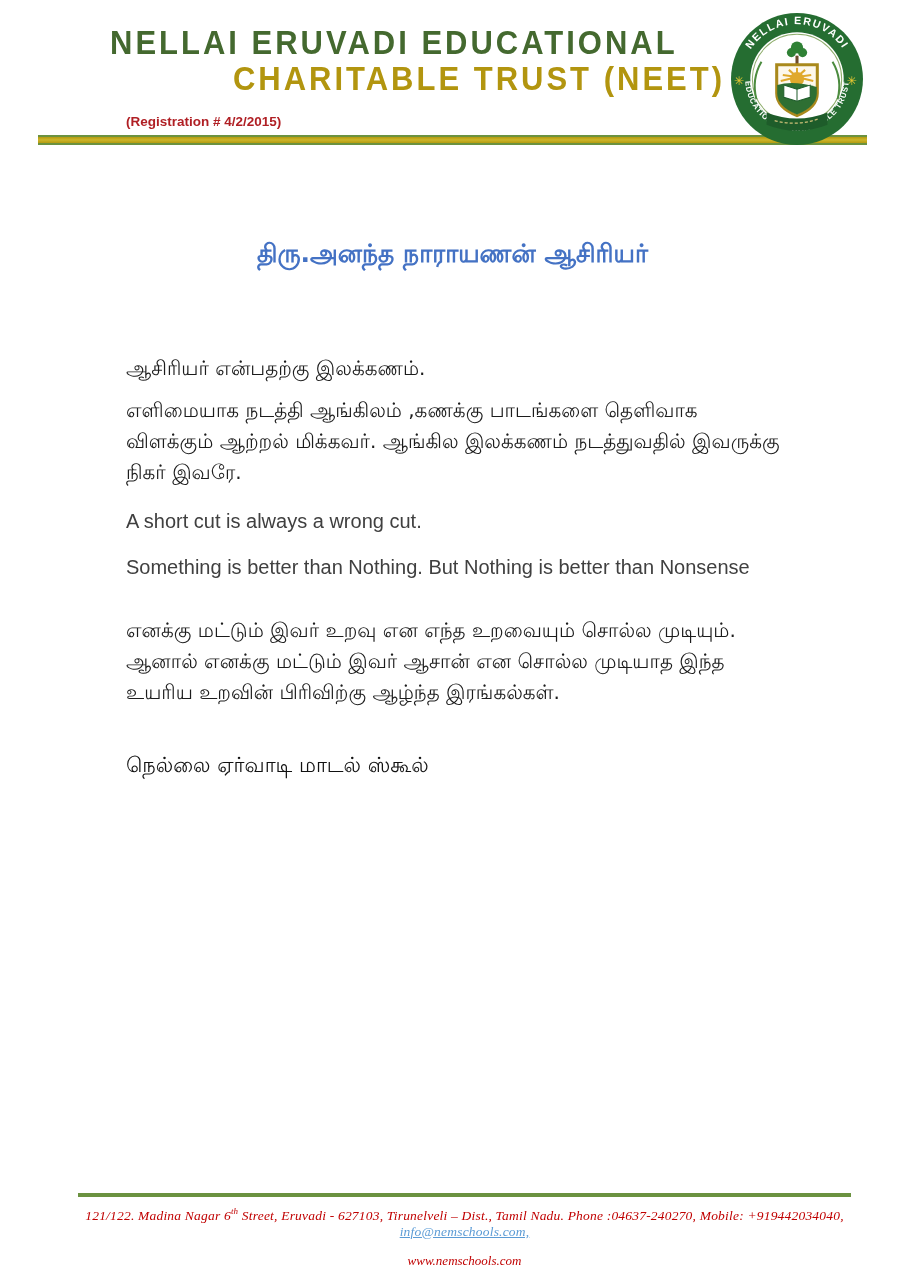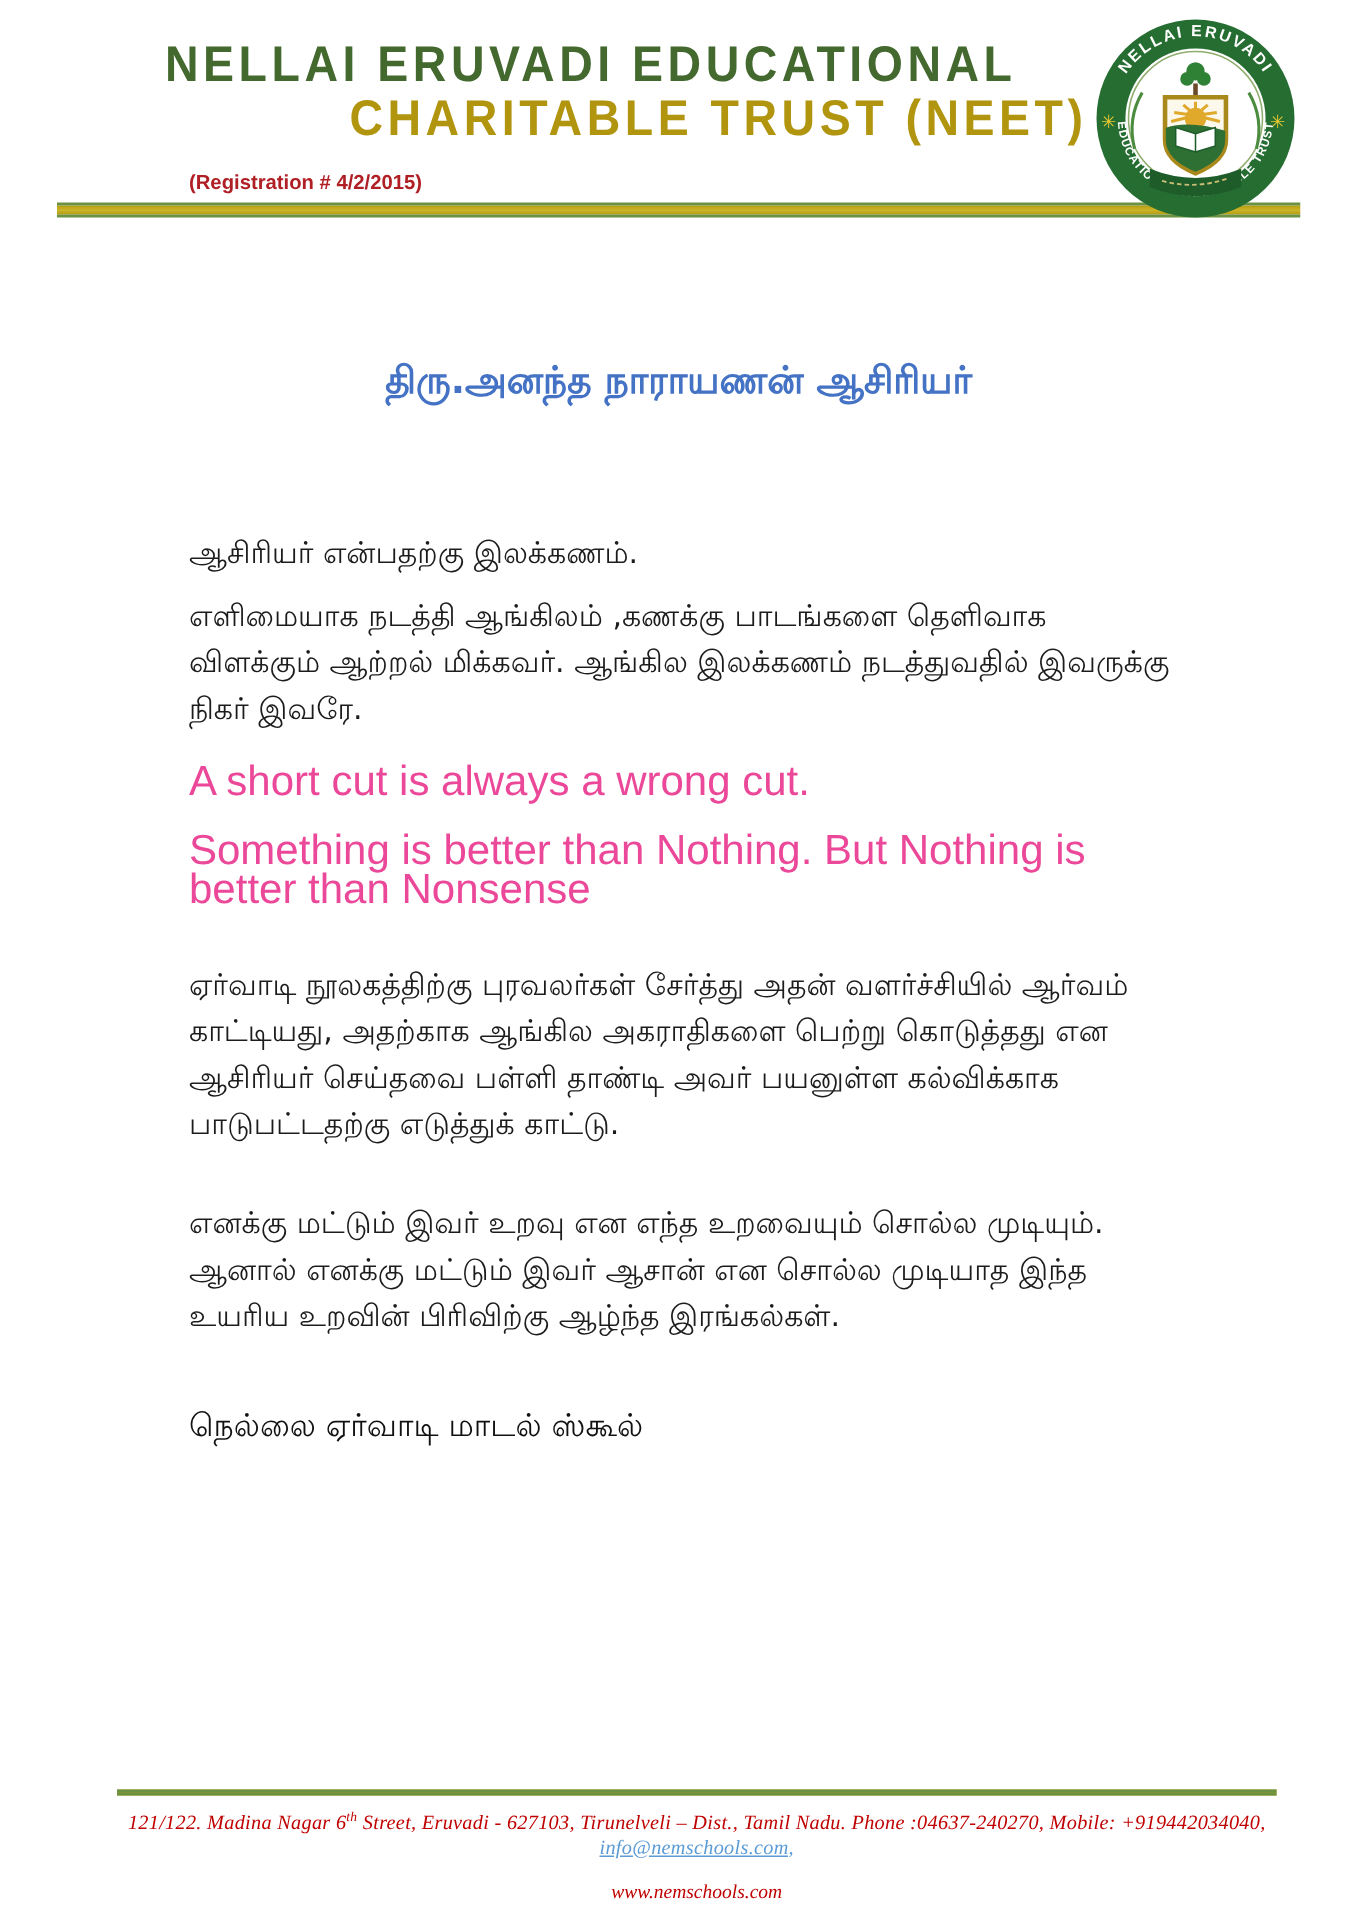--- a/index.html
+++ b/index.html
@@ -64,23 +64,23 @@
   }
   .para {
     font-family: "DejaVu Sans", "Liberation Sans", sans-serif;
     font-size: 20px;
     line-height: 31px;
     color: #1c1c1c;
     margin-bottom: 11px;
   }
   .quote {
     font-family: "Liberation Sans", sans-serif;
-    font-size: 28px;
+    font-size: 20px;
     line-height: 26px;
-    color: #ec4899;
+    color: #404040;
     margin: 20px 0 20px 0;
   }
   .extra-gap { margin-top: 35px; }
   .signature {
     font-family: "DejaVu Sans", "Liberation Sans", sans-serif;
     font-size: 21px;
     font-weight: normal;
     color: #111111;
     margin-top: 45px;
   }
@@ -184,21 +184,20 @@
     </div>
   </div>
 
   <div class="doc-title">திரு.அனந்த நாராயணன் ஆசிரியர்</div>
 
   <div class="content">
     <div class="para">ஆசிரியர் என்பதற்கு இலக்கணம்.</div>
     <div class="para">எளிமையாக  நடத்தி ஆங்கிலம் ,கணக்கு பாடங்களை தெளிவாக விளக்கும் ஆற்றல் மிக்கவர். ஆங்கில இலக்கணம் நடத்துவதில் இவருக்கு நிகர் இவரே.</div>
     <div class="quote">A short cut is always a wrong cut.</div>
     <div class="quote">Something is better than Nothing. But Nothing is better than Nonsense</div>
-    <div class="para extra-gap">ஏர்வாடி நூலகத்திற்கு புரவலர்கள் சேர்த்து அதன் வளர்ச்சியில் ஆர்வம் காட்டியது, அதற்காக ஆங்கில அகராதிகளை பெற்று கொடுத்தது என ஆசிரியர் செய்தவை பள்ளி தாண்டி அவர் பயனுள்ள கல்விக்காக பாடுபட்டதற்கு எடுத்துக் காட்டு.</div>
     <div class="para extra-gap">எனக்கு மட்டும் இவர் உறவு என எந்த உறவையும் சொல்ல முடியும். ஆனால் எனக்கு மட்டும் இவர் ஆசான் என சொல்ல முடியாத இந்த உயரிய உறவின் பிரிவிற்கு ஆழ்ந்த இரங்கல்கள்.</div>
     <div class="signature">நெல்லை ஏர்வாடி மாடல் ஸ்கூல்</div>
   </div>
 
   <div class="footer">
     <div class="footer-rule"></div>
     <div class="footer-line1">
       <span>121/122. Madina Nagar 6</span><sup>th</sup><span> Street, Eruvadi - 627103, Tirunelveli – Dist., Tamil Nadu. Phone :04637-240270, Mobile: +919442034040, </span><a class="footer-link">info@nemschools.com,</a>
     </div>
     <div class="footer-line2">www.nemschools.com</div>

